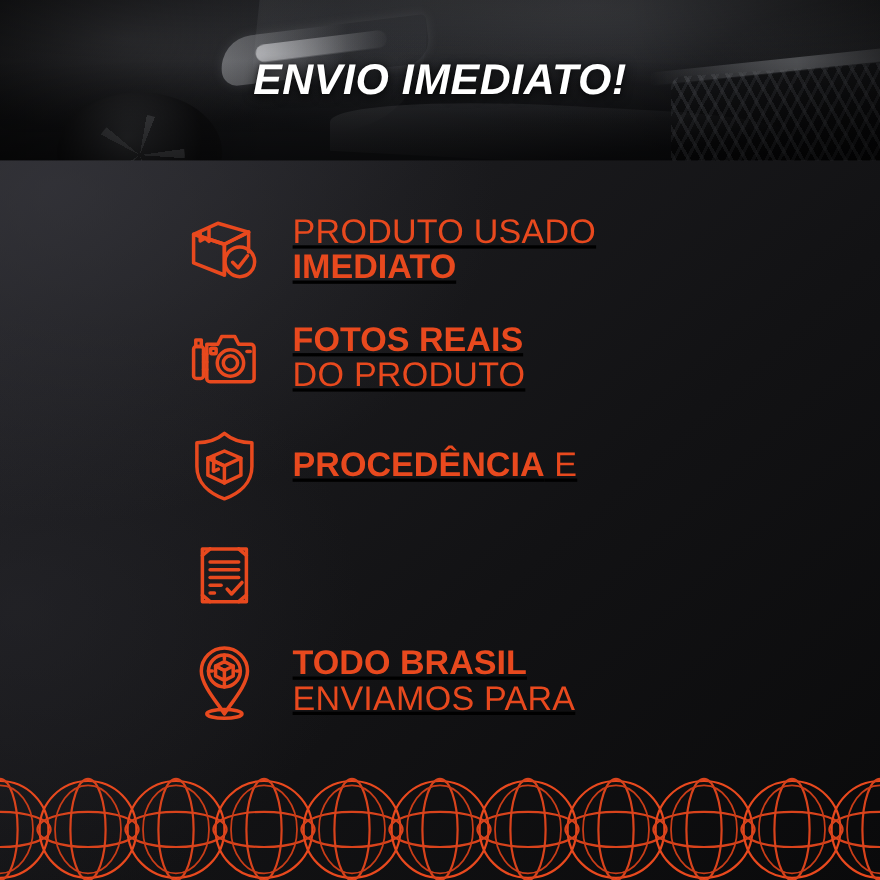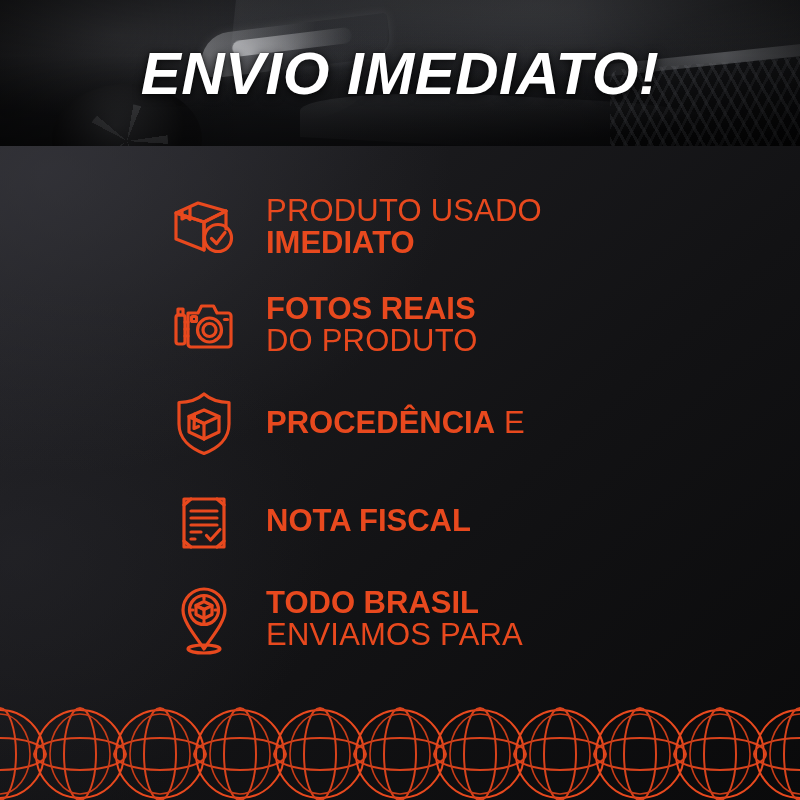--- a/index.html
+++ b/index.html
@@ -79,37 +79,37 @@
   }
   .car-photo .dark-veil{
     position:absolute;inset:0;
     background:
       linear-gradient(180deg,rgba(0,0,0,.30) 0%,rgba(0,0,0,.06) 38%,rgba(0,0,0,.55) 100%),
       linear-gradient(90deg,rgba(0,0,0,.55) 0%,rgba(0,0,0,.05) 30%,rgba(0,0,0,.05) 72%,rgba(0,0,0,.45) 100%);
   }
   .header-title{
     position:absolute;left:0;top:0;width:800px;height:146px;
     display:flex;align-items:center;justify-content:center;
-    font-size:60px;font-weight:bold;font-style:italic;color:#ffffff;
+    font-size:39px;font-weight:bold;font-style:italic;color:#ffffff;
     letter-spacing:.5px;white-space:nowrap;
     text-shadow:0 2px 10px rgba(0,0,0,.85), 0 0 2px rgba(0,0,0,.6);
   }
 
   
   .body-area{
     position:absolute;left:0;top:146px;width:800px;height:654px;
     background:
       radial-gradient(ellipse 560px 420px at 6% 4%, rgba(60,60,66,.55), rgba(0,0,0,0) 72%),
       radial-gradient(ellipse 420px 360px at 2% 62%, rgba(44,44,50,.42), rgba(0,0,0,0) 74%),
       linear-gradient(138deg,#26262b 0%,#1a1a1d 26%,#121214 58%,#0a0a0b 100%);
   }
 
   .features{
     position:absolute;left:0;top:32px;width:800px;
-    display:flex;flex-direction:column;
+    display:flex;flex-direction:column;text-decoration:underline;
   }
   .feature{
     display:flex;align-items:center;
     height:98px;padding-left:168px;box-sizing:border-box;
   }
   .feature-icon{
     width:72px;height:72px;flex:none;
     display:flex;align-items:center;justify-content:center;
     margin-right:26px;
   }
@@ -217,21 +217,20 @@
             <path d="M16 20 L23 14 M49 14 L56 20 M16 56 L23 62 M49 62 L56 56"></path>
             <path d="M23 26 L49 26"></path>
             <path d="M23 33 L49 33"></path>
             <path d="M23 40 L49 40"></path>
             <path d="M23 47 L33 47"></path>
             <path d="M23 54 L27 54"></path>
             <path d="M38.5 50.5 L42.5 55 L52 44.5"></path>
           </svg>
         </div>
         <div class="feature-text">
-          <div class="line w-bold">NOTA FISCAL</div>
         </div>
       </div>
 
       <div class="feature">
         <div class="feature-icon">
           <svg width="72" height="72" viewBox="0 0 72 72" fill="none" stroke="#e8491e" stroke-width="3.2" stroke-linecap="round" stroke-linejoin="round">
             <path d="M36 6 C24.5 6 15 15.5 15 27 C15 40 30 56 36 66 C42 56 57 40 57 27 C57 15.5 47.5 6 36 6 Z"></path>
             <circle cx="36" cy="27" r="14.5"></circle>
             <path d="M36 12.5 L36 16 M36 38 L36 41.5 M21.5 27 L25 27 M47 27 L50.5 27"></path>
             <path d="M28 22.5 L36 18.5 L44 22.5 L36 26.5 Z"></path>

